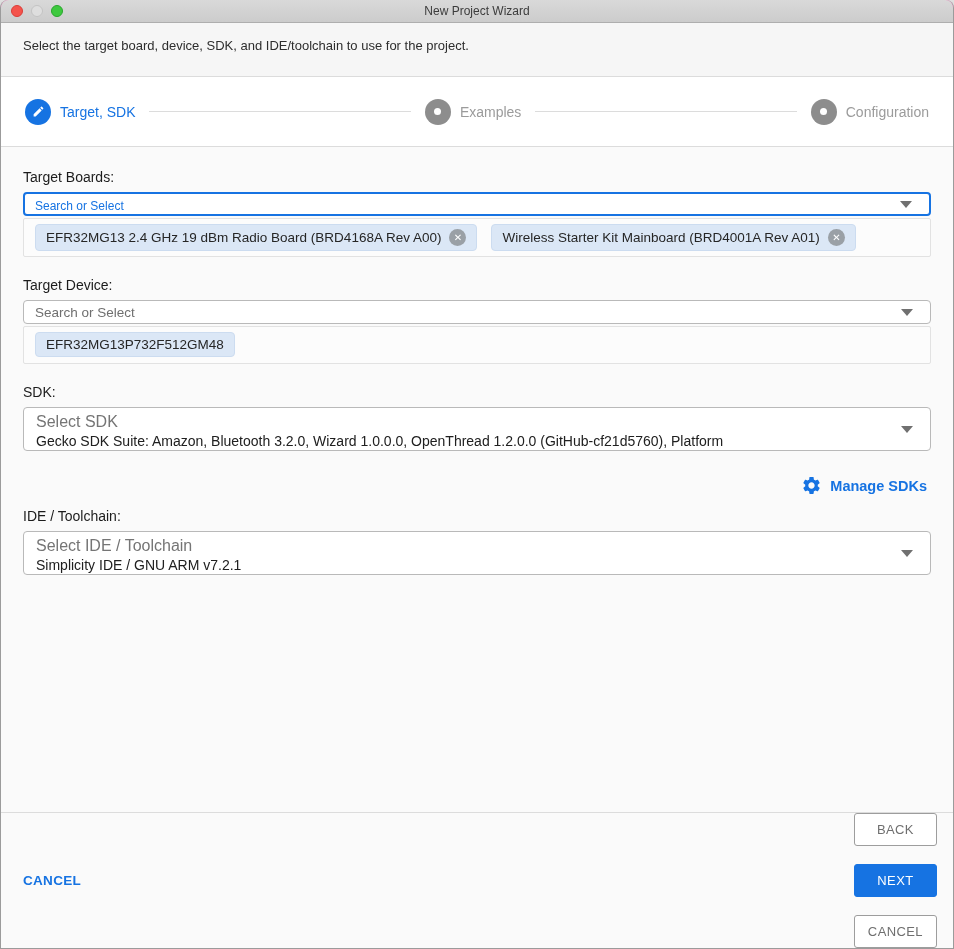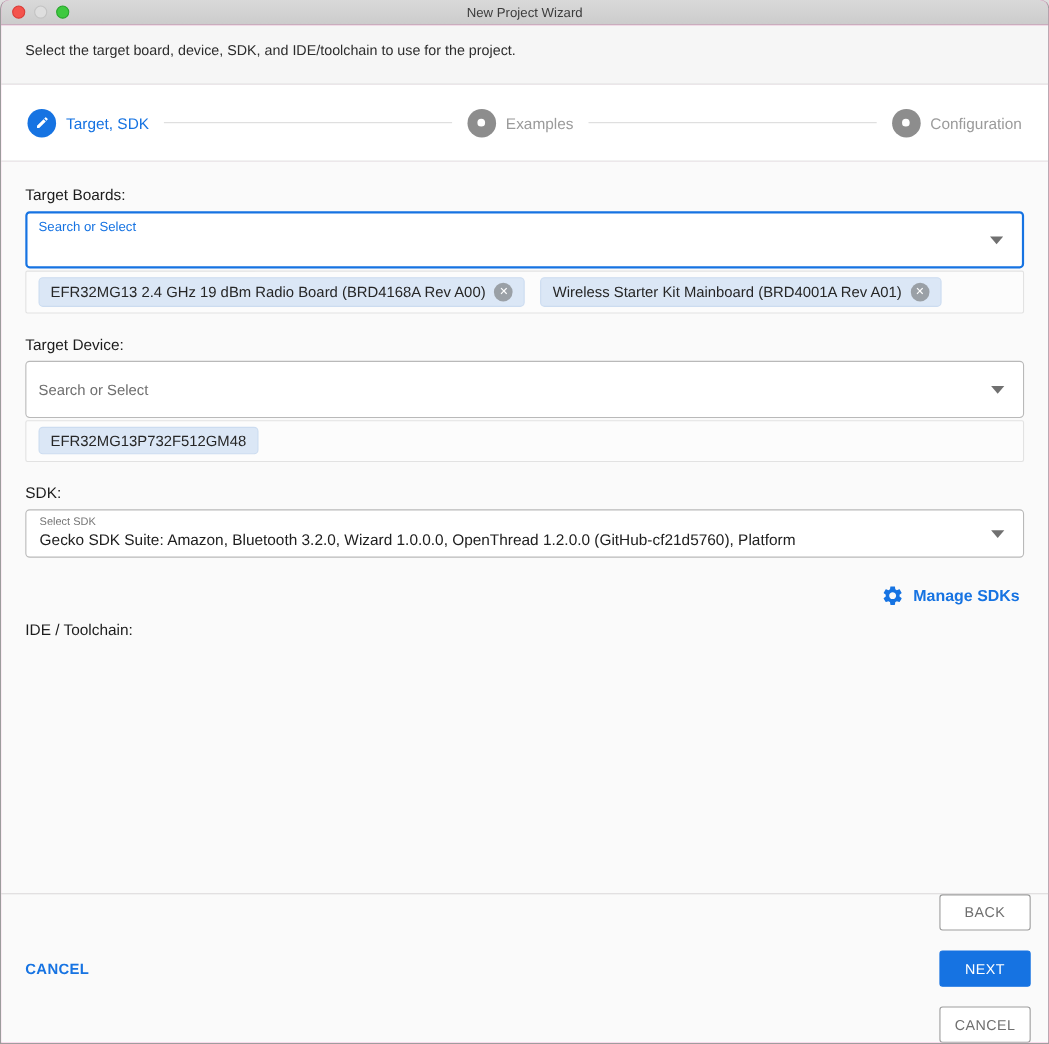--- a/index.html
+++ b/index.html
@@ -65,21 +65,21 @@
   .step-dot { width: 7px; height: 7px; border-radius: 50%; background: #ffffff; }
   .step-label { margin-left: 9px; font-size: 14px; }
   .step-label.active { color: #1673e2; }
   .step-label.inactive { color: #9b9b9b; }
   .step-line { flex: 1 1 auto; height: 1px; background: #dcdcdc; margin: 0 14px; }
   
   .content { flex: 1 1 auto; background: #fafafa; padding: 22px 22px 0 22px; overflow: hidden; }
   .field-label { font-size: 14px; color: #1c1c1c; margin-bottom: 7px; }
   .section { margin-bottom: 20px; }
   .combo {
-    position: relative; height: 52px;
+    position: relative; height: 24px;
     background: #ffffff;
     border: 1px solid #b9b9b9; border-radius: 4px;
     width: 100%;
     text-decoration: underline;
   }
   .combo.focused { border: 2px solid #1673e2; }
   .float-label-blue {
     position: absolute; top: 5px; left: 10px;
     font-size: 12px; color: #1673e2;
   }
@@ -121,21 +121,21 @@
     font-size: 10px; font-weight: bold; line-height: 17px;
     text-align: center; cursor: pointer; flex: 0 0 17px;
   }
   .select-box {
     position: relative; height: 44px;
     background: #ffffff;
     border: 1px solid #b9b9b9; border-radius: 4px;
     padding: 5px 40px 0 12px;
     width: 100%;
   }
-  .select-float { font-size: 10px; color: #757575; }
+  .select-float { font-size: 16px; color: #757575; }
   .select-value {
     font-size: 14px; color: #202020; margin-top: 2px;
     white-space: nowrap; overflow: hidden; text-overflow: ellipsis;
   }
   .manage-row {
     display: flex; justify-content: flex-end; align-items: center;
     gap: 8px; margin: 24px 4px 12px 0;
     cursor: pointer;
   }
   .manage-label { font-size: 14.5px; font-weight: bold; color: #1673e2; }
@@ -249,20 +249,25 @@
       <div class="manage-row">
         <svg width="21" height="21" viewBox="0 0 24 24" fill="#1673e2">
           <path d="M19.14,12.94c0.04-0.3,0.06-0.61,0.06-0.94c0-0.32-0.02-0.64-0.07-0.94l2.03-1.58c0.18-0.14,0.23-0.41,0.12-0.61 l-1.92-3.32c-0.12-0.22-0.37-0.29-0.59-0.22l-2.39,0.96c-0.5-0.38-1.03-0.7-1.62-0.94L14.4,2.81c-0.04-0.24-0.24-0.41-0.48-0.41 h-3.84c-0.24,0-0.43,0.17-0.47,0.41L9.25,5.35C8.66,5.59,8.12,5.92,7.63,6.29L5.24,5.33c-0.22-0.08-0.47,0-0.59,0.22L2.74,8.87 C2.62,9.08,2.66,9.34,2.86,9.48l2.03,1.58C4.84,11.36,4.8,11.69,4.8,12s0.02,0.64,0.07,0.94l-2.03,1.58 c-0.18,0.14-0.23,0.41-0.12,0.61l1.92,3.32c0.12,0.22,0.37,0.29,0.59,0.22l2.39-0.96c0.5,0.38,1.03,0.7,1.62,0.94l0.36,2.54 c0.05,0.24,0.24,0.41,0.48,0.41h3.84c0.24,0,0.44-0.17,0.47-0.41l0.36-2.54c0.59-0.24,1.13-0.56,1.62-0.94l2.39,0.96 c0.22,0.08,0.47,0,0.59-0.22l1.92-3.32c0.12-0.22,0.07-0.47-0.12-0.61L19.14,12.94z M12,15.6c-1.98,0-3.6-1.62-3.6-3.6 s1.62-3.6,3.6-3.6s3.6,1.62,3.6,3.6S13.98,15.6,12,15.6z"></path>
         </svg>
         <span class="manage-label">Manage SDKs</span>
       </div>
     </div>
 
     <div class="section">
       <div class="field-label">IDE / Toolchain:</div>
+      <div class="select-box">
+        <div class="select-float">Select IDE / Toolchain</div>
+        <div class="select-value">Simplicity IDE / GNU ARM v7.2.1</div>
+        <div class="arrow"></div>
+      </div>
     </div>
 
   </div>
 
   <div class="footer">
     <button class="cancel-link">CANCEL</button>
     <div class="footer-right">
       <button class="btn secondary">BACK</button>
       <button class="btn primary">NEXT</button>
       <button class="btn secondary">CANCEL</button>

